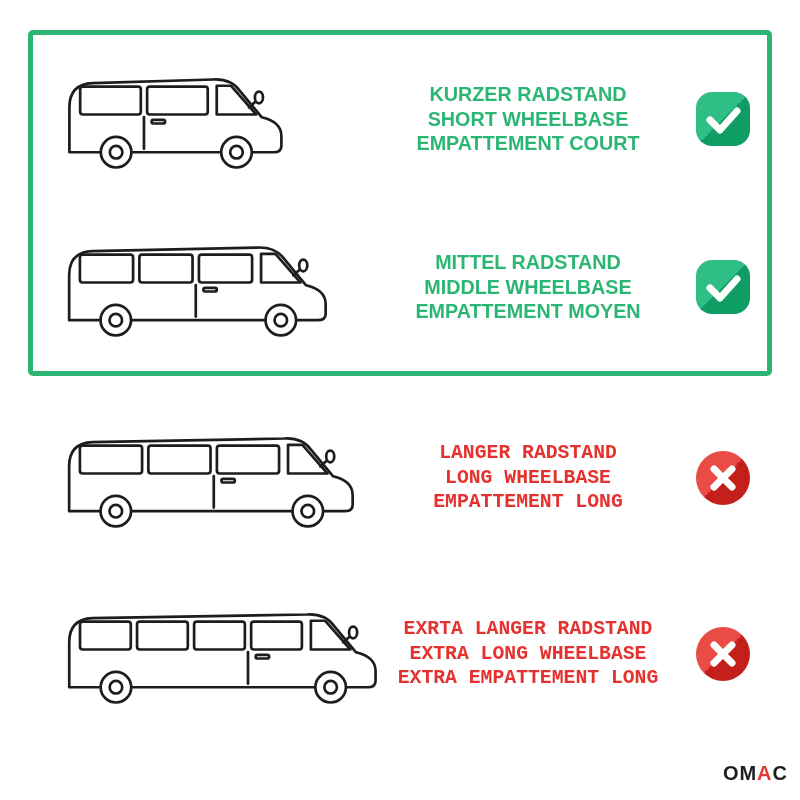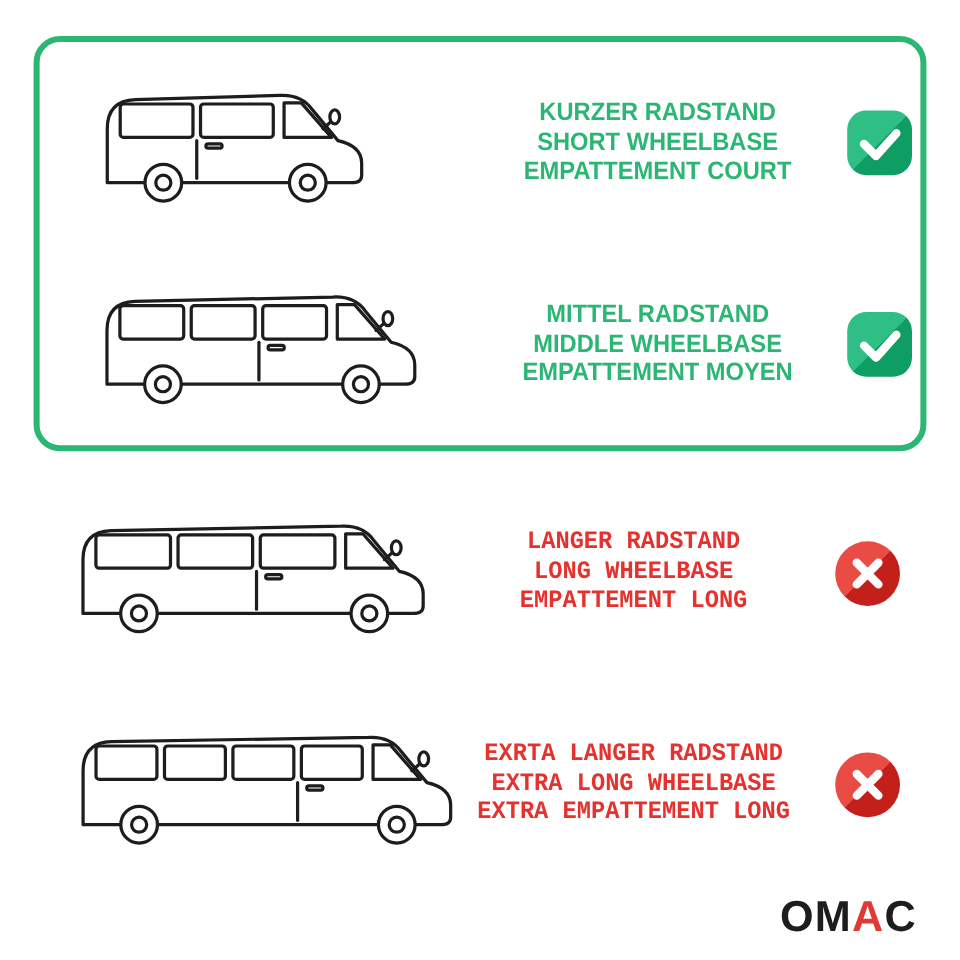--- a/index.html
+++ b/index.html
@@ -6,23 +6,22 @@
   .page{
     position:relative;
     width:800px;height:800px;
     background:#fff;
     font-family:"Liberation Sans", sans-serif;
     overflow:hidden;
   }
   .approved-box{
     margin:30px 28px 0 28px;
     border:5px solid var(--green,#2BB673);
-    border-radius:22px;
+    border-radius:5px;
     box-sizing:border-box;
-    padding-left:20px;
   }
   .row{
     display:grid;
     grid-template-columns:345px 300px 1fr;
     align-items:center;
     height:168px;
   }
   .rows-outside{margin:14px 33px 0 33px;}
   .rows-outside .row{height:176px;font-family:Liberation Mono, monospace;}
   .van-col{display:flex;align-items:center;padding-left:20px;overflow:visible;}
@@ -47,22 +46,22 @@
   .status-icon.check{
     border-radius:16px;
     background:linear-gradient(135deg,var(--green-icon-light,#2FBE86) 50%,var(--green-icon-dark,#0E9D63) 50%);
   }
   .status-icon.cross{
     border-radius:50%;
     background:linear-gradient(135deg,var(--red-icon-light,#E94B45) 50%,var(--red-icon-dark,#C3201B) 50%);
   }
   .logo{
     position:absolute;
-    right:36px;bottom:15px;
-    font-size:36px;
+    right:12px;bottom:15px;
+    font-size:20px;
     font-weight:800;
     letter-spacing:1px;
     color:var(--logo-text,#1D1D1D);
     margin-top:39px;
   }
   .logo .accent{color:var(--logo-accent,#E03A34);}
 </style>
 </head>
 <body>
 

